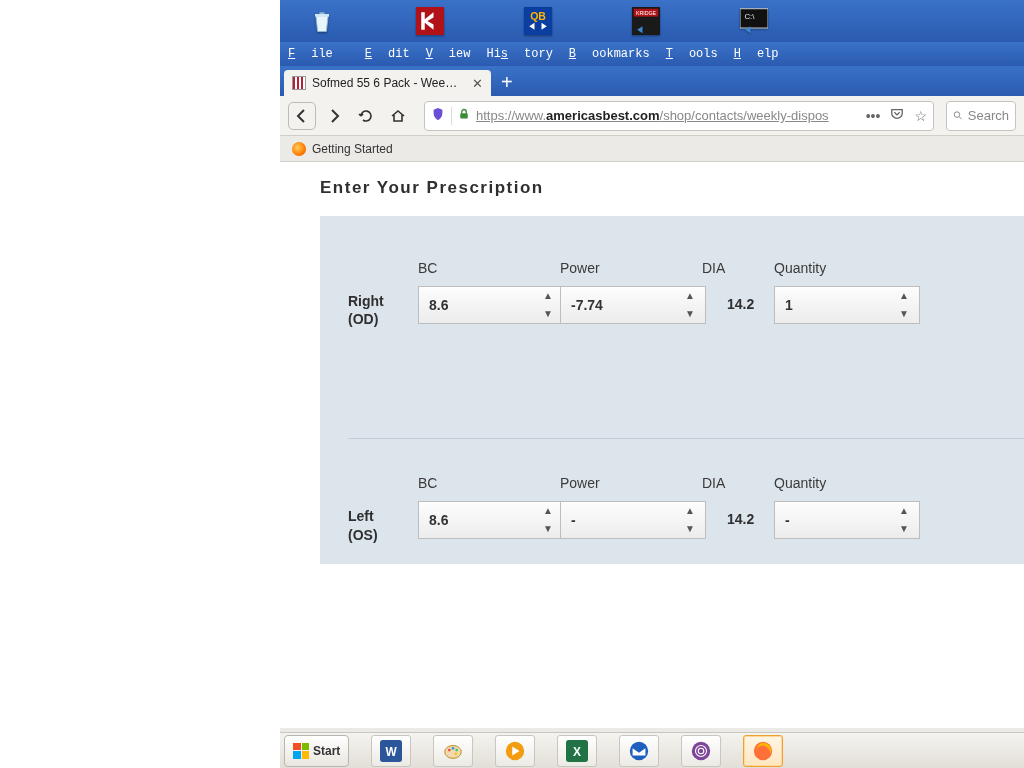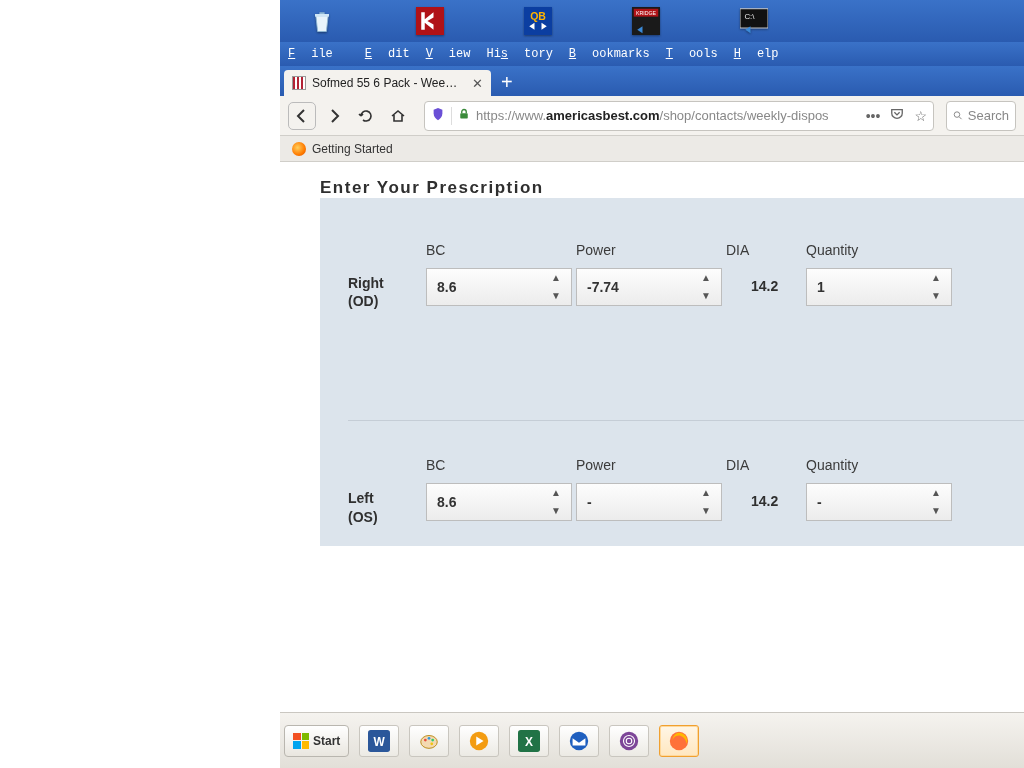--- a/index.html
+++ b/index.html
@@ -25,46 +25,46 @@
 .tab .tabtitle { max-width: 150px; overflow: hidden; white-space: nowrap; text-overflow: ellipsis; }
 .tab .close { color:#555; font-size:13px; margin-left:4px; cursor:pointer; }
 .newtab { color:#fff; font-size: 20px; margin-left: 10px; margin-bottom: 2px; cursor:pointer; }
 
 .navbar { height: 40px; background: #f4f2ee; border-bottom: 1px solid #d0cec9; display: flex; align-items: center; padding: 0 8px; gap: 4px; }
 .nav-btn { width: 28px; height: 28px; display:flex; align-items:center; justify-content:center; border-radius:4px; color:#333; cursor:pointer; }
 .nav-btn.back { border:1px solid #bbb; border-radius:5px; }
 .urlbar { flex: 1; margin: 0 8px; height: 30px; border:1px solid #c6c4bf; border-radius: 4px; background:#fff; display:flex; align-items:center; padding:0 6px; gap:6px; font-size:13px; color:#777; min-width:0; }
 .urlbar .shield { color:#6a4fd6; }
 .urlbar .lock { color:#3a8a3a; }
-.urlbar .urltext { flex:1; white-space:nowrap; overflow:hidden; text-overflow:ellipsis; color:#888; }
+.urlbar .urltext { flex:1; white-space:nowrap; overflow:hidden; text-overflow:ellipsis; color:#888;text-decoration:underline; }
 .urlbar .urltext b { color:#222; font-weight:600; }
 .urlbar .ricon { color:#666; font-size:14px; margin-left:4px; cursor:pointer; }
 .searchbar { width: 70px; height:30px; border:1px solid #c6c4bf; border-radius:4px; background:#fff; display:flex; align-items:center; padding:0 6px; font-size:13px; color:#888; gap:5px; }
 
 .bookmarkbar { height: 26px; background:#eceae6; border-bottom:1px solid #d0cec9; display:flex; align-items:center; padding:0 12px; font-size:12px; color:#333; gap:6px; }
 .bookmarkbar .ffico { width:14px; height:14px; border-radius:50%; background: radial-gradient(circle at 40% 40%, #ffcf5c, #ff7b00 60%, #d34b00); }
 
 
 .page { flex:1; background:#fff; overflow:hidden; position:relative; }
 .page-inner { padding: 16px 0 0 40px; }
-h2.rx-title { font-size: 17px; font-weight:700; color:#2f2f2f; letter-spacing: 1.5px; }
+h2.rx-title { font-size: 17px; font-weight:700; color:#2f2f2f; letter-spacing: 1.5px; margin-bottom: 18px; }
 
 .rx-box { background:#dce4ec; padding: 44px 0 20px 28px; }
-.rx-row { display:grid; grid-template-columns: 70px 142px 142px 72px 142px; column-gap: 8px; align-items:start; }
+.rx-row { display:grid; grid-template-columns: 70px 142px 142px 72px 142px; column-gap: 0; align-items:start; }
 .rx-headers { margin-bottom: 10px; }
 .rx-headers .lbl { font-size: 14px; color:#3b3b3b; }
 .eye-label { font-size:14px; font-weight:700; color:#2f2f2f; line-height:1.3; padding-top:6px; }
 .spin { width: 146px; height: 38px; background: linear-gradient(#fdfdfd,#ececec); border:1px solid #bdbdbd; border-radius:0; position:relative; display:flex; align-items:center; padding:0 26px 0 10px; font-size:14px; color:#333;font-weight:bold; }
 .spin .arrows { position:absolute; right:6px; top:4px; bottom:4px; width:14px; display:flex; flex-direction:column; justify-content:space-between; color:#555; font-size:10px; line-height:1; }
 .dia-val { font-size:14px; font-weight:700; color:#2f2f2f; padding-top:10px;margin-left:25px; }
 .divider { border-top:1px solid #c5cdd6; margin: 110px 0 36px 0; }
 .rx-note { font-size:14px; color:#3b3b3b; line-height:1.5; margin-top: 120px; padding-right: 10px; }
 
 
-.taskbar { position:absolute; left:280px; right:0; bottom:0; height:56px; background: linear-gradient(#f5f3ef,#e2dfd8); border-top:1px solid #cac7c1; display:flex; align-items:center; padding:0 4px; gap:10px; }
+.taskbar { position:absolute; left:280px; right:0; bottom:0; height:36px; background: linear-gradient(#f5f3ef,#e2dfd8); border-top:1px solid #cac7c1; display:flex; align-items:center; padding:0 4px; gap:22px; }
 .start-btn { height:32px; padding:0 8px; border:1px solid #b9b6af; border-radius:4px; background:linear-gradient(#fff,#e9e6df); display:flex; align-items:center; gap:4px; font-size:12px; font-weight:700; color:#333; cursor:pointer; }
 .start-logo { width:16px; height:16px; display:grid; grid-template-columns:1fr 1fr; grid-template-rows:1fr 1fr; gap:1px; }
 .start-logo span:nth-child(1){background:#f25022;} .start-logo span:nth-child(2){background:#7fba00;} .start-logo span:nth-child(3){background:#00a4ef;} .start-logo span:nth-child(4){background:#ffb900;}
 .task-ico { width:40px; height:32px; border:1px solid #c9c6bf; border-radius:3px; background:linear-gradient(#fff,#eceae4); display:flex; align-items:center; justify-content:center; cursor:pointer; }
 .task-ico.active { border-color:#f0a030; box-shadow: inset 0 0 0 1px #ffd89a; background:linear-gradient(#fff6e6,#ffe7bf); }
 </style>
 </head>
 <body>
 
 <div class="desktop-strip"></div>

